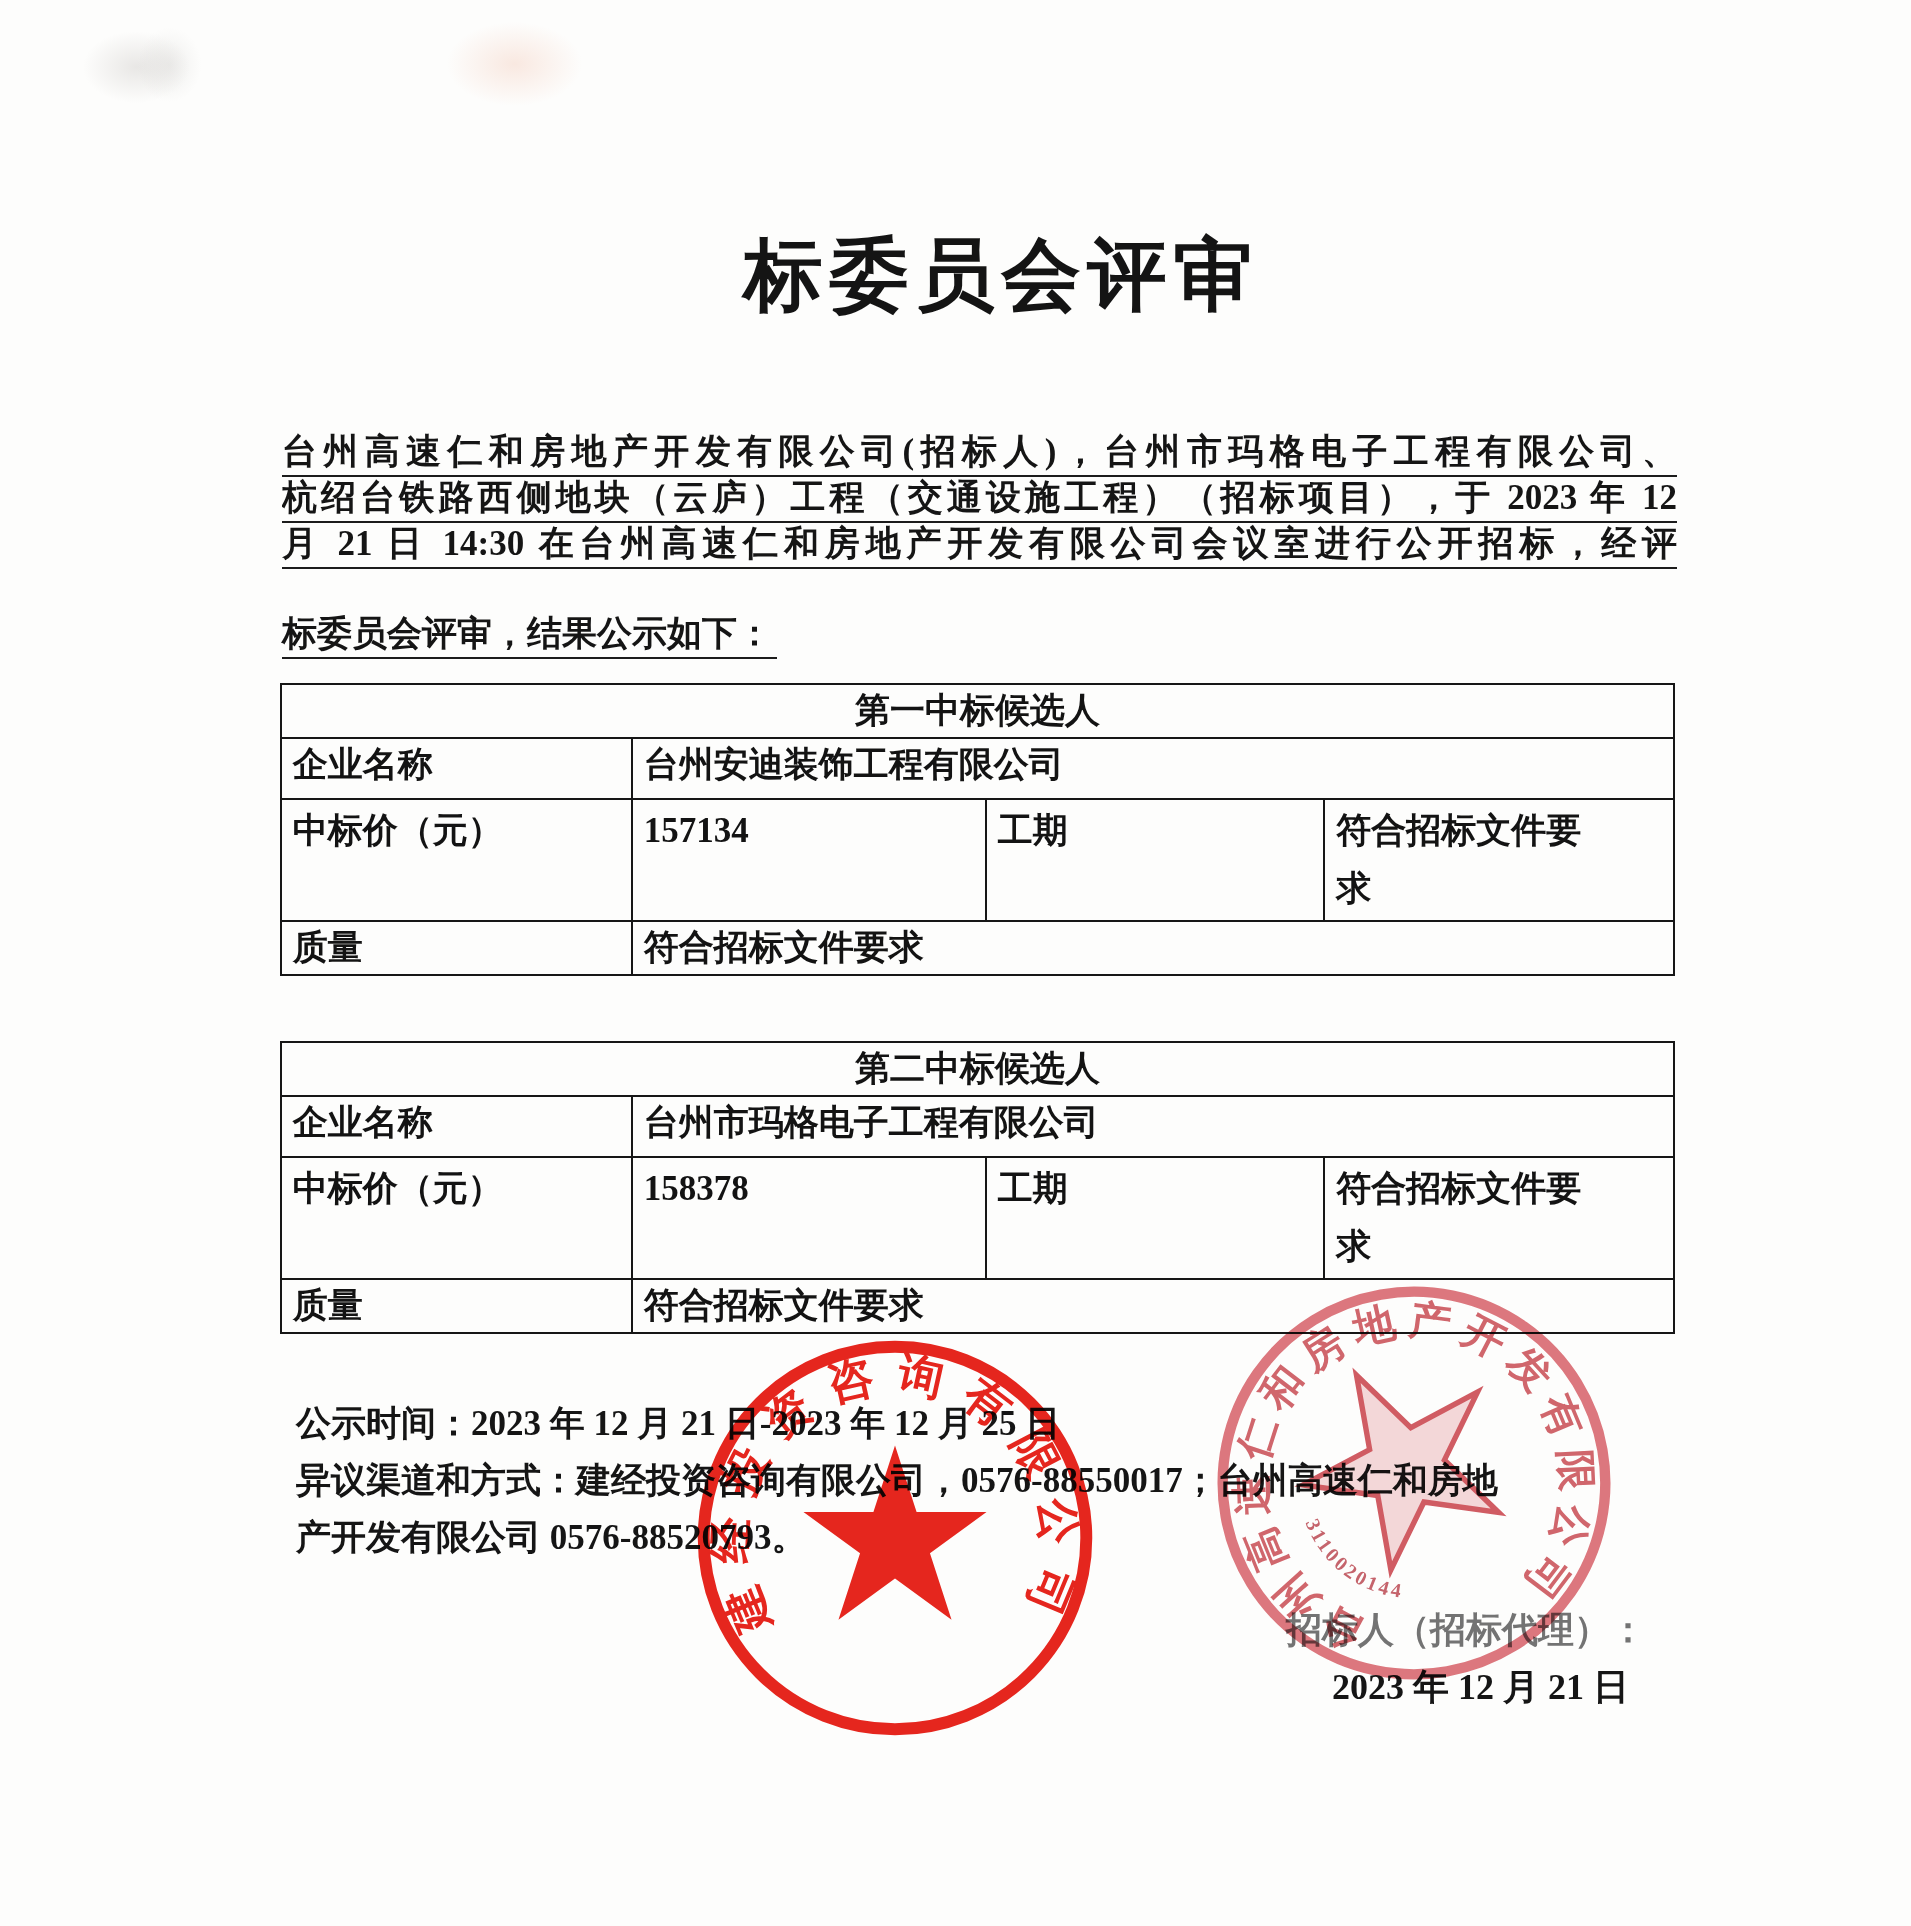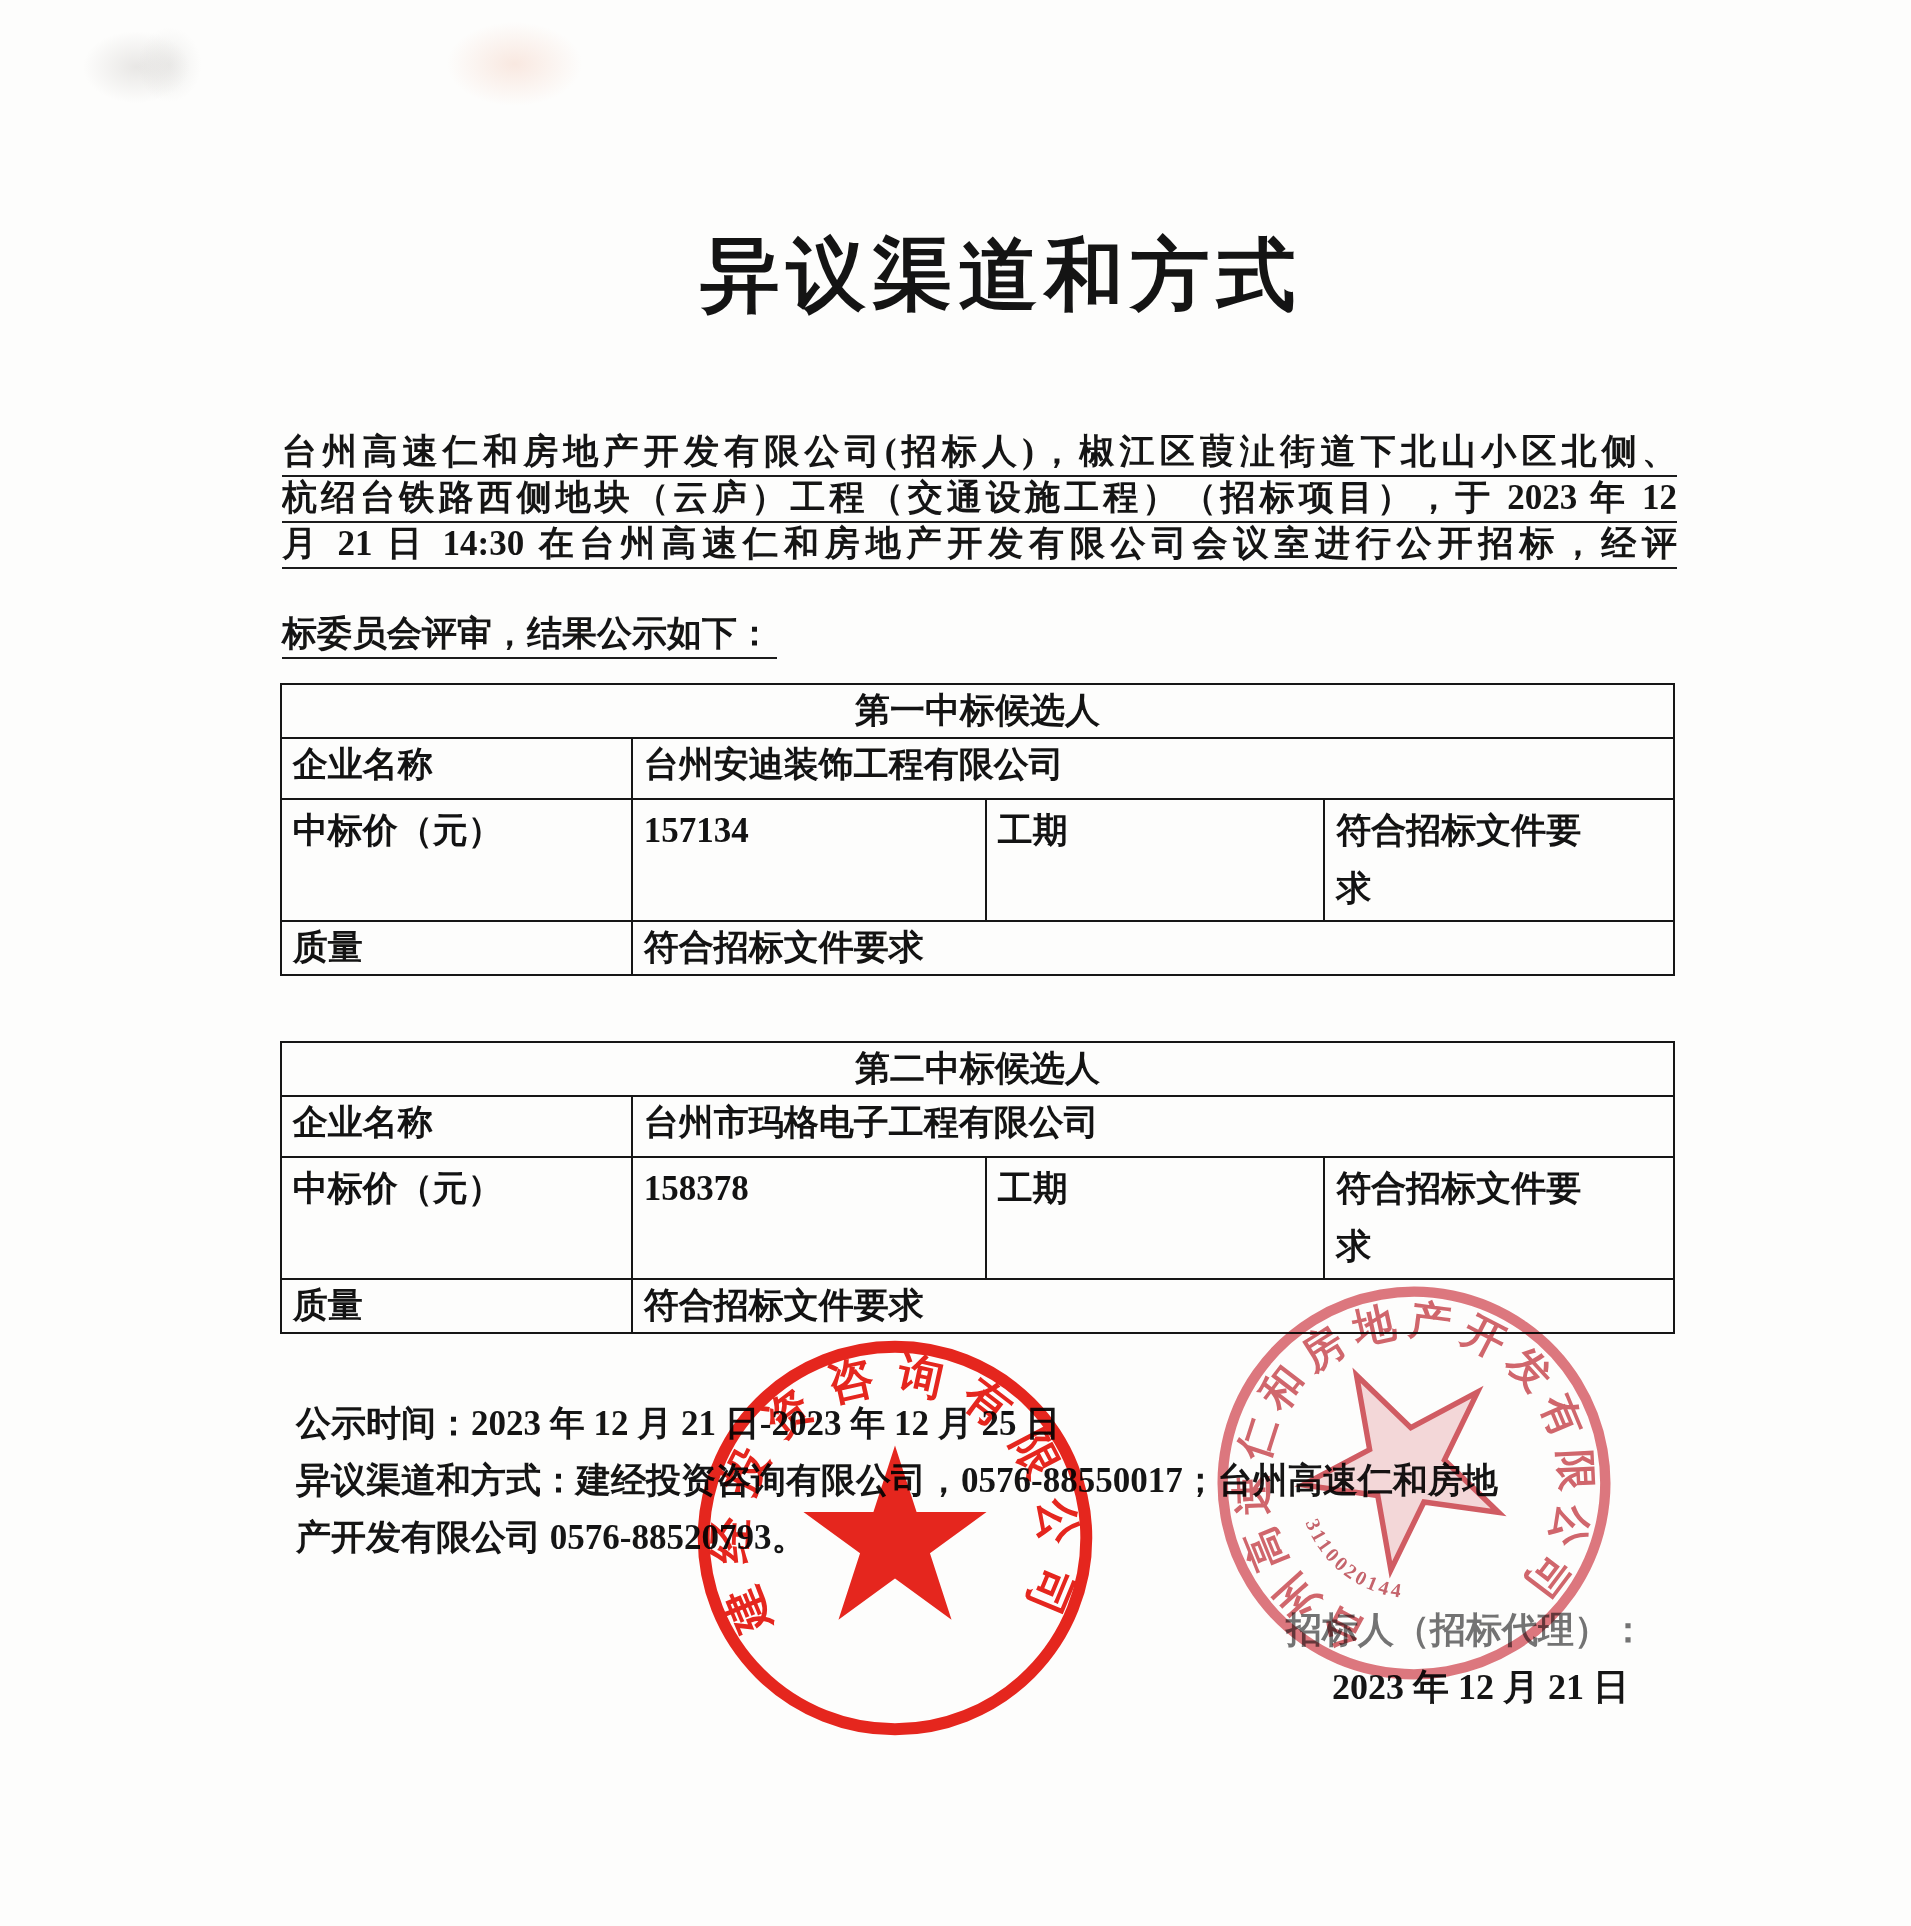--- a/index.html
+++ b/index.html
@@ -85,25 +85,25 @@
 </head>
 <body>
 
 <div id="page">
 
   <div class="smudge smudge-1"></div>
   <div class="smudge smudge-2"></div>
   <div class="smudge smudge-3"></div>
 
   <div class="doc-title">
-    <span class="nudge">异议渠道和方式</span>
+    <span class="nudge">标委员会评审</span>
   </div>
 
   <div class="intro">
-    <div class="intro-line">台州高速仁和房地产开发有限公司(招标人)，椒江区葭沚街道下北山小区北侧、</div>
+    <div class="intro-line">台州高速仁和房地产开发有限公司(招标人)，台州市玛格电子工程有限公司、</div>
     <div class="intro-line">杭绍台铁路西侧地块（云庐）工程（交通设施工程）（招标项目），于 2023 年 12</div>
     <div class="intro-line">月 21 日 14:30 在台州高速仁和房地产开发有限公司会议室进行公开招标，经评</div>
     <div><span class="intro-line-last">标委员会评审，结果公示如下：</span></div>
   </div>
 
   <table class="bid" id="table-1">
     <colgroup>
       <col style="width:25.2%">
         <col style="width:25.4%">
         <col style="width:24.3%">

